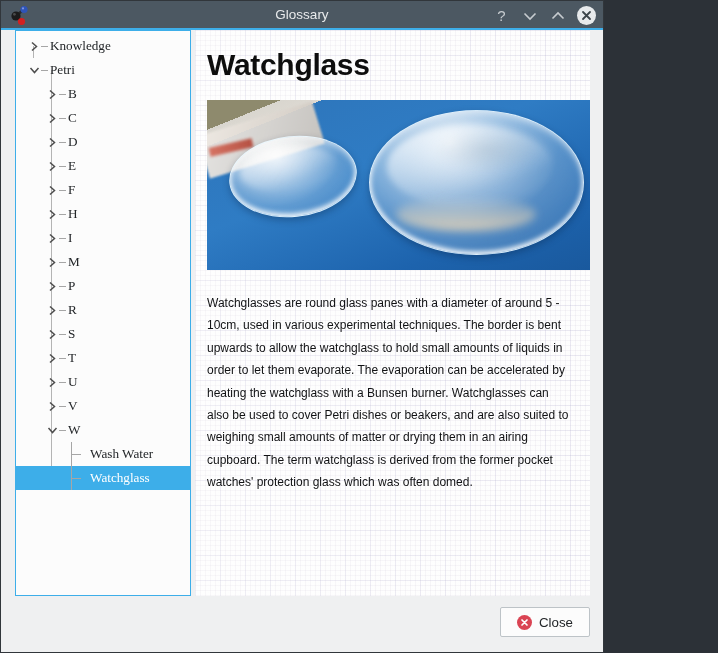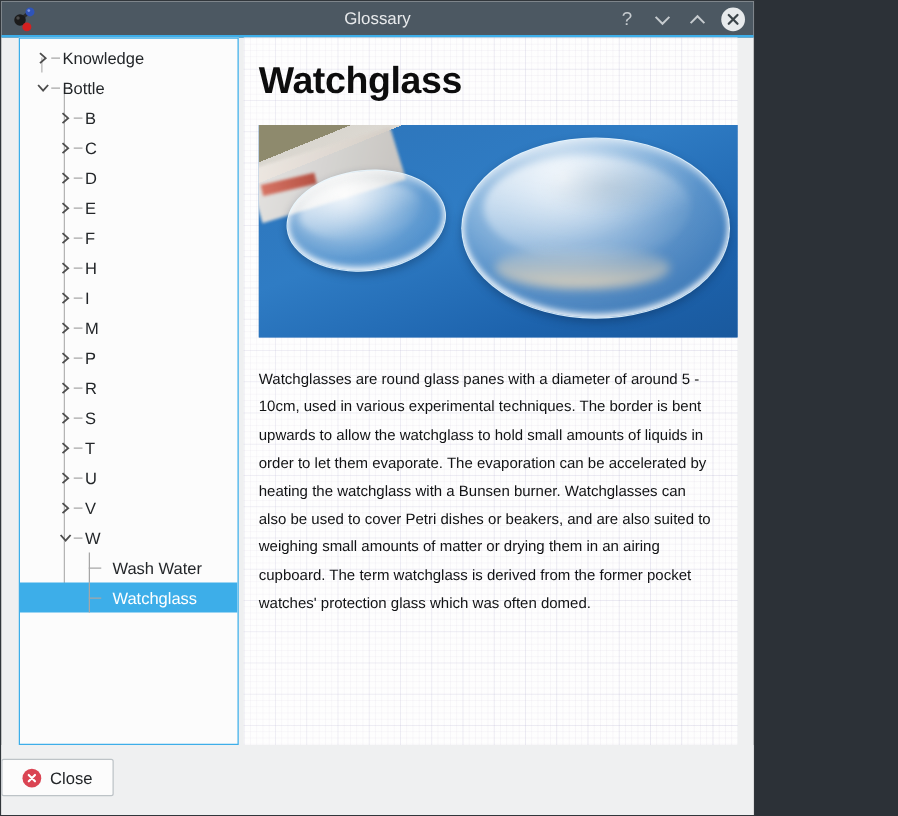--- a/index.html
+++ b/index.html
@@ -114,20 +114,21 @@
   }
 
   
   #tree-panel {
     flex: 0 0 176px;
     background: #fcfcfc;
     border: 1px solid #3daee9;
     overflow: hidden;
     position: relative;
     padding-top: 3px;
+    font-family: Liberation Serif, serif;
   }
   .node {
     position: relative;
     height: 24px;
     display: flex;
     align-items: center;
     font-size: 13.2px;
     color: #232629;
     white-space: nowrap;
   }
@@ -310,20 +311,21 @@
     color: #111214;
     margin-left: 2px;
     max-width: 486px;
   }
 
   
   #footer {
     flex: 0 0 56px;
     display: flex;
     align-items: center;
+    justify-content: flex-end;
     padding: 0 13px 4px 0;
     background: #eff0f1;
   }
   #close-button {
     height: 30px;
     min-width: 90px;
     background: #fcfcfc;
     border: 1px solid #bdc3c7;
     border-radius: 2px;
     display: flex;
@@ -403,21 +405,21 @@
         <span class="lbl">Knowledge</span>
       </div>
 
       <div class="node indent0">
         <span class="arrow">
           <svg width="11" height="9" viewBox="0 0 11 9">
               <path d="M1.5 2 L5.5 6.5 L9.5 2" fill="none" stroke="#4d4d4d" stroke-width="1.5"></path>
             </svg>
         </span>
         <span class="dash"></span>
-        <span class="lbl">Bottle</span>
+        <span class="lbl">Petri</span>
       </div>
 
       <div class="node indent1">
         <span class="arrow">
             <svg width="9" height="11" viewBox="0 0 9 11">
               <path d="M2 1.5 L6.5 5.5 L2 9.5" fill="none" stroke="#4d4d4d" stroke-width="1.5"></path>
             </svg>
           </span>
         <span class="dash"></span>
         <span class="lbl">B</span>

